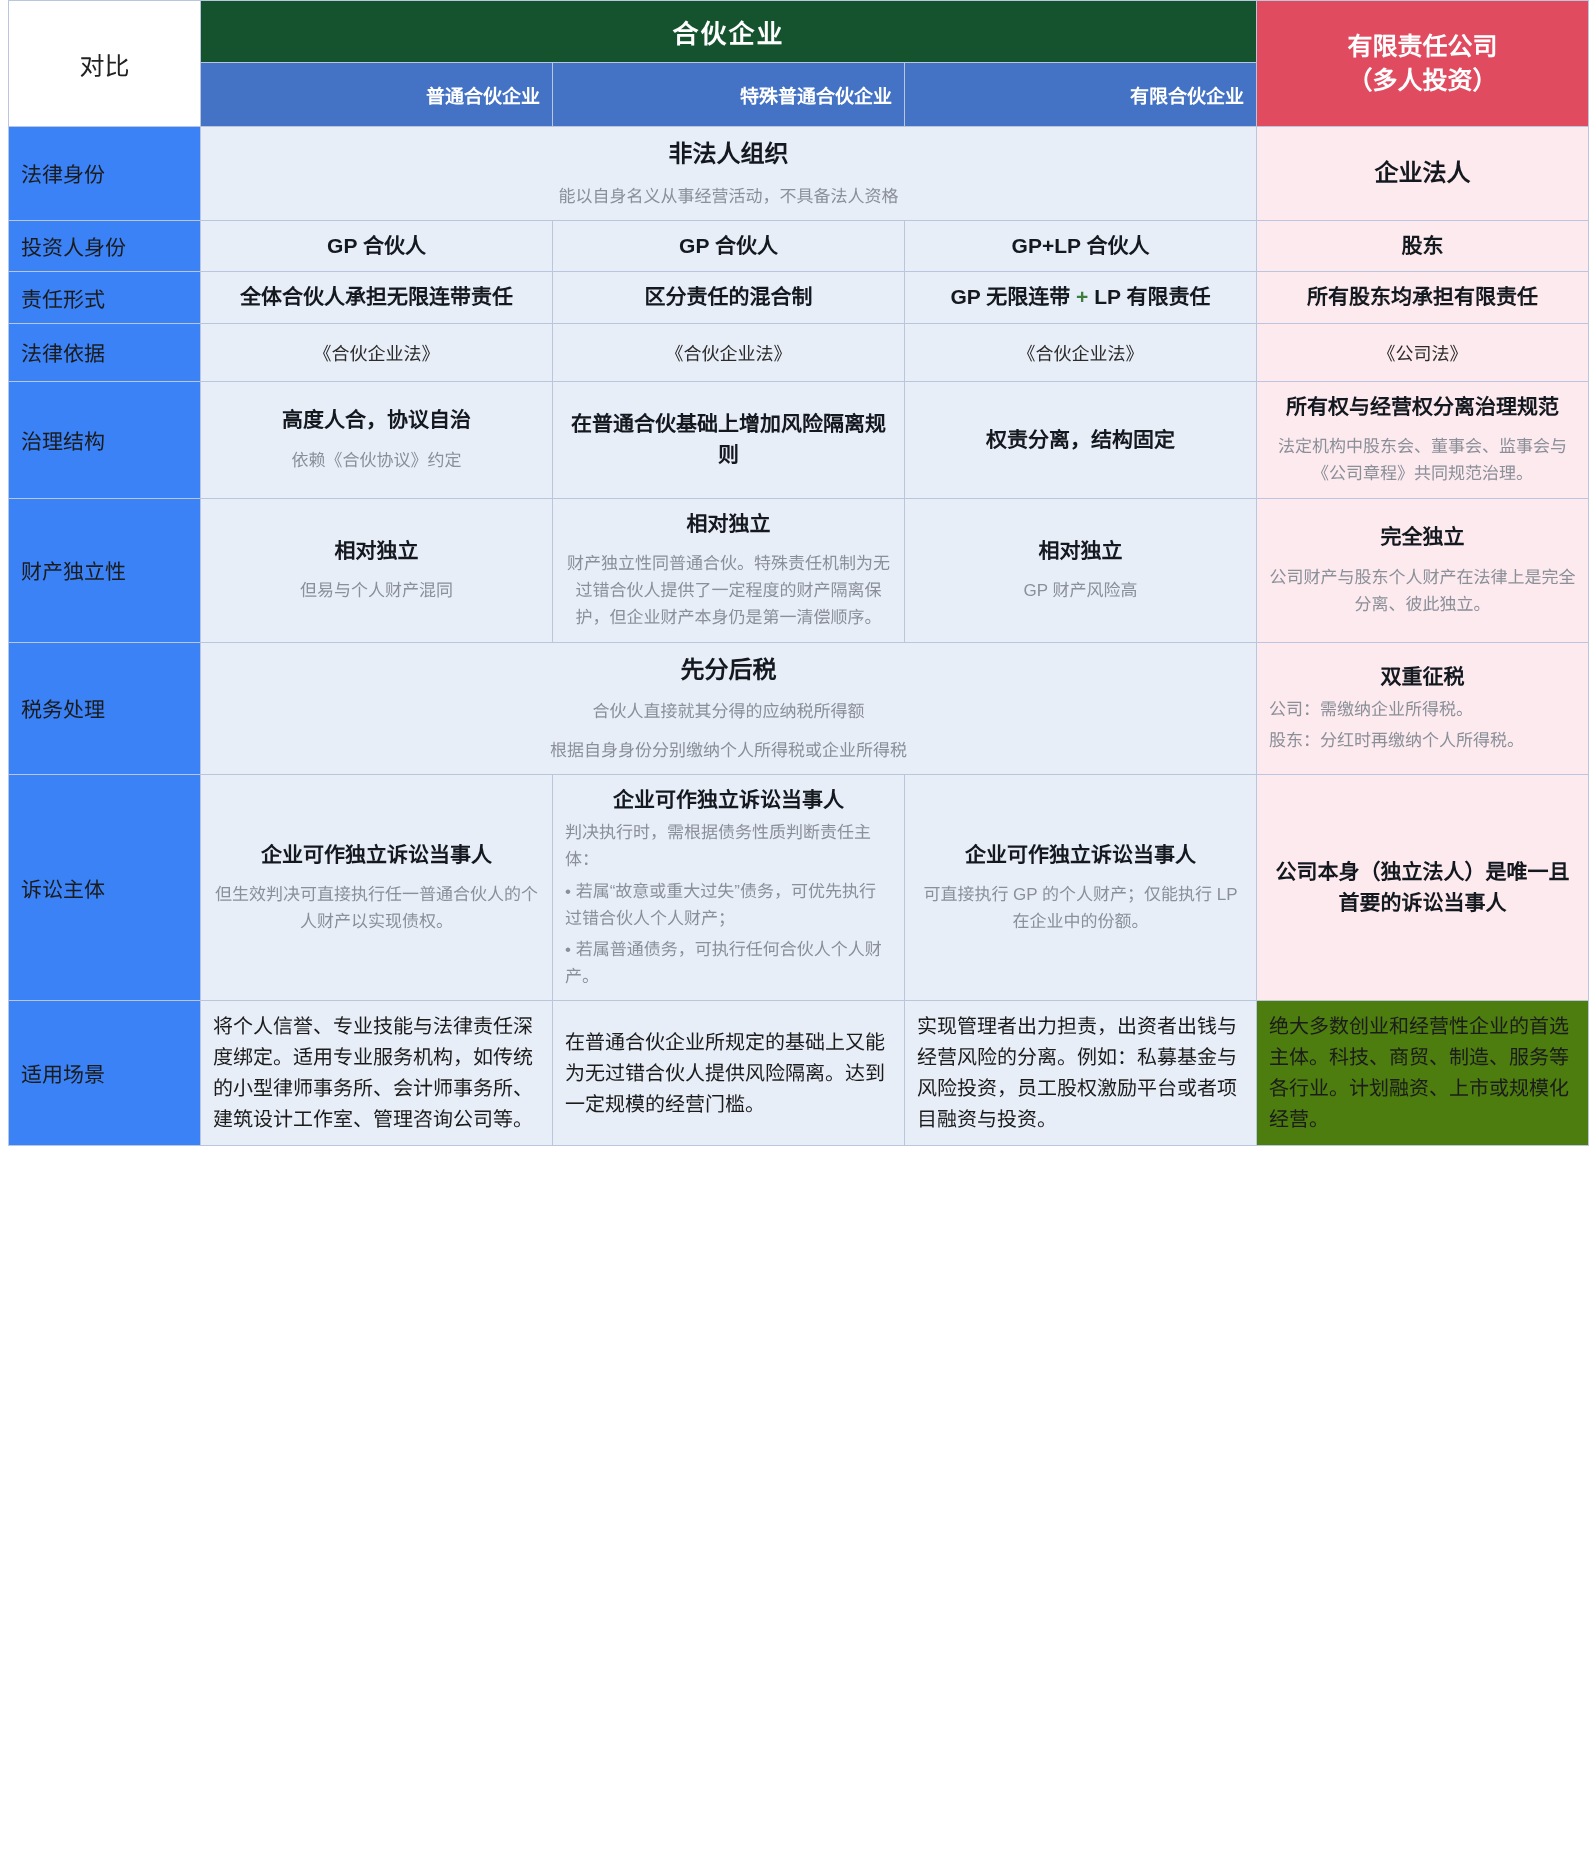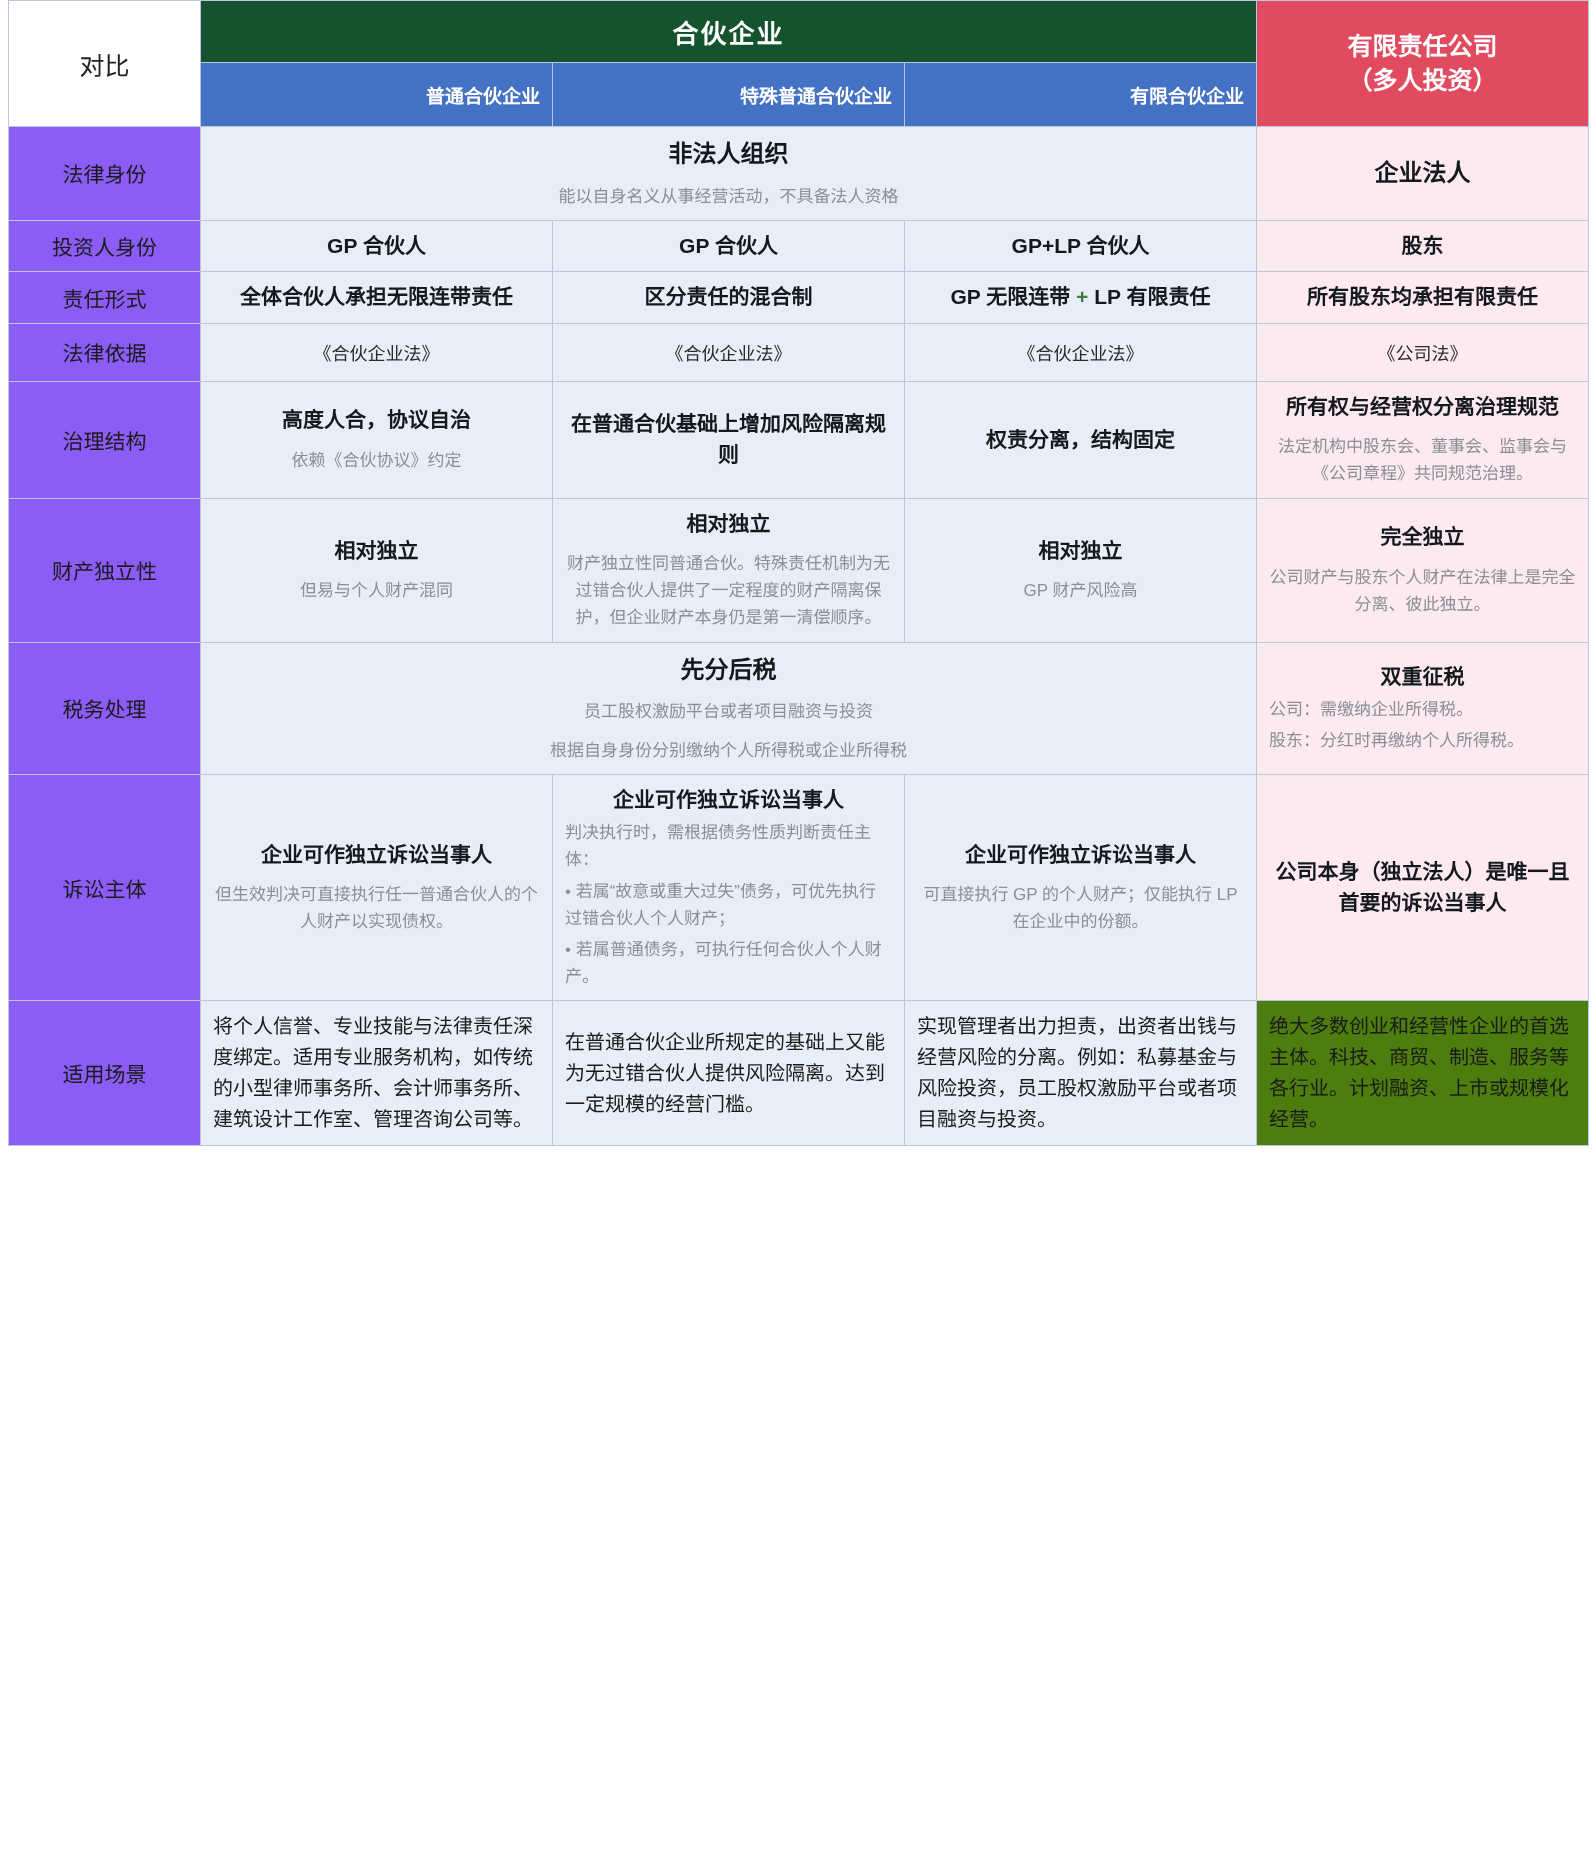--- a/index.html
+++ b/index.html
@@ -78,22 +78,21 @@
     color: #ffffff;
     text-align: center;
     font-size: 25px;
     font-weight: 600;
     line-height: 1.35;
     border-color: #e04b5f;
     margin-left: 28px;
   }
   
   .rowlabel {
-    background: #8b5cf6;
-    text-align: center;
+    background: #3b82f6;
     font-size: 21px;
     font-weight: 500;
     color: #1b1b1b;
   }
   .cell {
     background: #e8eef8;
     text-align: center;
   }
   .cell-llc {
     background: #fceaee;
@@ -275,21 +274,21 @@
         <td class="cell-llc">
           <div class="strong">完全独立</div>
           <div class="sub">公司财产与股东个人财产在法律上是完全分离、彼此独立。</div>
         </td>
       </tr>
 
       <tr>
         <td class="rowlabel">税务处理</td>
         <td class="cell" colspan="3">
           <div class="strong-lg">先分后税</div>
-          <div class="sub">员工股权激励平台或者项目融资与投资</div>
+          <div class="sub">合伙人直接就其分得的应纳税所得额</div>
           <div class="sub">根据自身身份分别缴纳个人所得税或企业所得税</div>
         </td>
         <td class="cell-llc">
           <div class="strong">双重征税</div>
           <div class="sub-left">公司：需缴纳企业所得税。</div>
           <div class="sub-left">股东：分红时再缴纳个人所得税。</div>
         </td>
       </tr>
 
       <tr>

